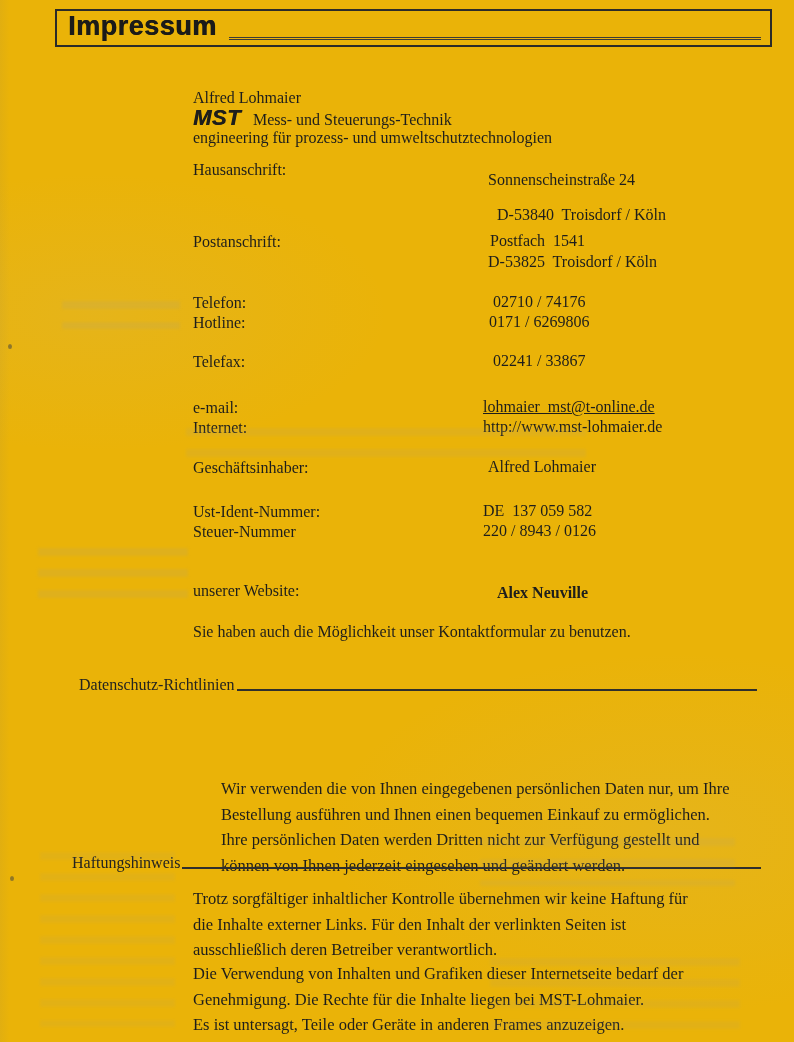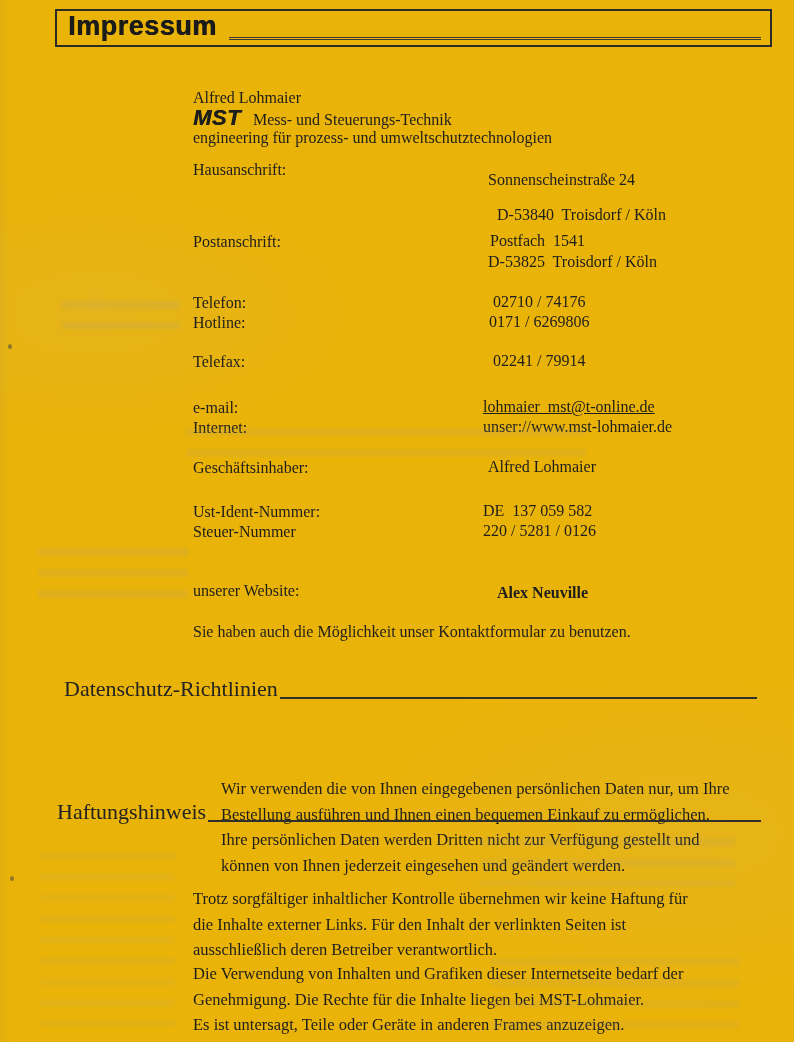--- a/index.html
+++ b/index.html
@@ -46,21 +46,21 @@
     text-shadow:.5px 0 0 #1e1e1c;
   }
   .link{ text-decoration:underline; cursor:pointer; }
 
   .para{
     position:absolute; font-size:16.5px; line-height:25.5px;
     white-space:pre-line; width:600px;
   }
 
   .sec-heading{
-    position:absolute; display:flex; font-size:22px; color:#232321;
+    position:absolute; display:flex; font-size:16px; color:#232321;margin-left:15px;
   }
   .sec-heading .rule{
     flex:1; border-bottom:2px solid #2f2f2d;
     align-self:flex-end; margin-bottom:3px; margin-left:2px;
   }
 
   
   .ghost{
     position:absolute; pointer-events:none;
     filter:blur(1.6px); opacity:.5;
@@ -90,50 +90,50 @@
   <div class="t" style="left:193px; top:231px;">Postanschrift:</div>
   <div class="t" style="left:490px; top:230px;">Postfach  1541</div>
   <div class="t" style="left:488px; top:251px;">D-53825  Troisdorf / Köln</div>
 
   <div class="t" style="left:193px; top:292px;">Telefon:</div>
   <div class="t" style="left:493px; top:291px;">02710 / 74176</div>
   <div class="t" style="left:193px; top:312px;">Hotline:</div>
   <div class="t" style="left:489px; top:311px;">0171 / 6269806</div>
 
   <div class="t" style="left:193px; top:351px;">Telefax:</div>
-  <div class="t" style="left:493px; top:350px;">02241 / 79914</div>
+  <div class="t" style="left:493px; top:350px;">02241 / 33867</div>
 
   <div class="t" style="left:193px; top:397px;">e-mail:</div>
   <div class="t link" style="left:483px; top:396px;">lohmaier_mst@t-online.de</div>
   <div class="t" style="left:193px; top:417px;">Internet:</div>
-  <div class="t" style="left:483px; top:416px;">unser://www.mst-lohmaier.de</div>
+  <div class="t" style="left:483px; top:416px;">http://www.mst-lohmaier.de</div>
 
   <div class="t" style="left:193px; top:457px;">Geschäftsinhaber:</div>
   <div class="t" style="left:488px; top:456px;">Alfred Lohmaier</div>
 
   <div class="t" style="left:193px; top:501px;">Ust-Ident-Nummer:</div>
   <div class="t" style="left:483px; top:500px;">DE  137 059 582</div>
   <div class="t" style="left:193px; top:521px;">Steuer-Nummer</div>
-  <div class="t" style="left:483px; top:520px;">220 / 5281 / 0126</div>
+  <div class="t" style="left:483px; top:520px;">220 / 8943 / 0126</div>
 
   <div class="t" style="left:193px; top:580px;">unserer Website:</div>
   <div class="t" style="left:497px; top:582px;font-weight:bold;">Alex Neuville</div>
 
   <div class="t" style="left:193px; top:621px;">Sie haben auch die Möglichkeit unser Kontaktformular zu benutzen.</div>
 
   <div class="sec-heading" style="left:64px; top:676px; right:37px;">
     <span>Datenschutz-Richtlinien</span>
     <span class="rule"></span>
   </div>
   <div class="para" style="left:193px; top:776px;margin-left:28px;">Wir verwenden die von Ihnen eingegebenen persönlichen Daten nur, um Ihre
 Bestellung ausführen und Ihnen einen bequemen Einkauf zu ermöglichen.
 Ihre persönlichen Daten werden Dritten nicht zur Verfügung gestellt und
 können von Ihnen jederzeit eingesehen und geändert werden.</div>
 
-  <div class="sec-heading" style="left:57px; top:799px; right:33px;">
+  <div class="sec-heading" style="left:57px; top:854px; right:33px;">
     <span>Haftungshinweis</span>
     <span class="rule"></span>
   </div>
   <div class="para" style="left:193px; top:886px;">Trotz sorgfältiger inhaltlicher Kontrolle übernehmen wir keine Haftung für
 die  Inhalte externer Links. Für den Inhalt der verlinkten Seiten ist
 ausschließlich deren Betreiber verantwortlich.</div>
   <div class="para" style="left:193px; top:961px;">Die Verwendung von Inhalten und Grafiken dieser Internetseite bedarf der
 Genehmigung. Die Rechte für die Inhalte liegen bei MST-Lohmaier.
 Es ist untersagt, Teile oder Geräte in anderen Frames anzuzeigen.</div>
 

